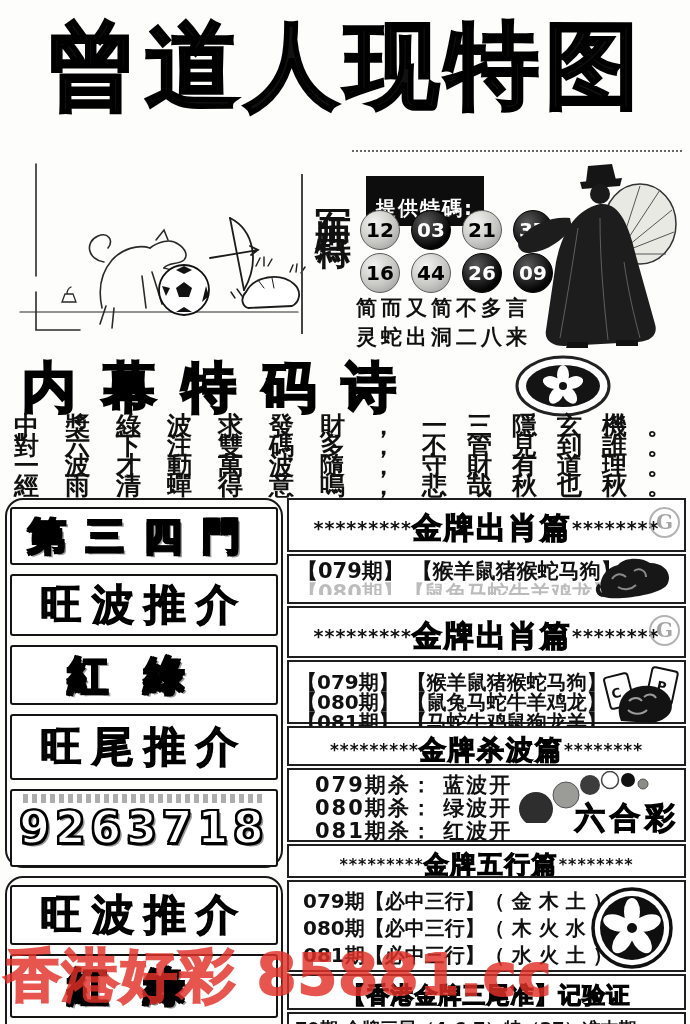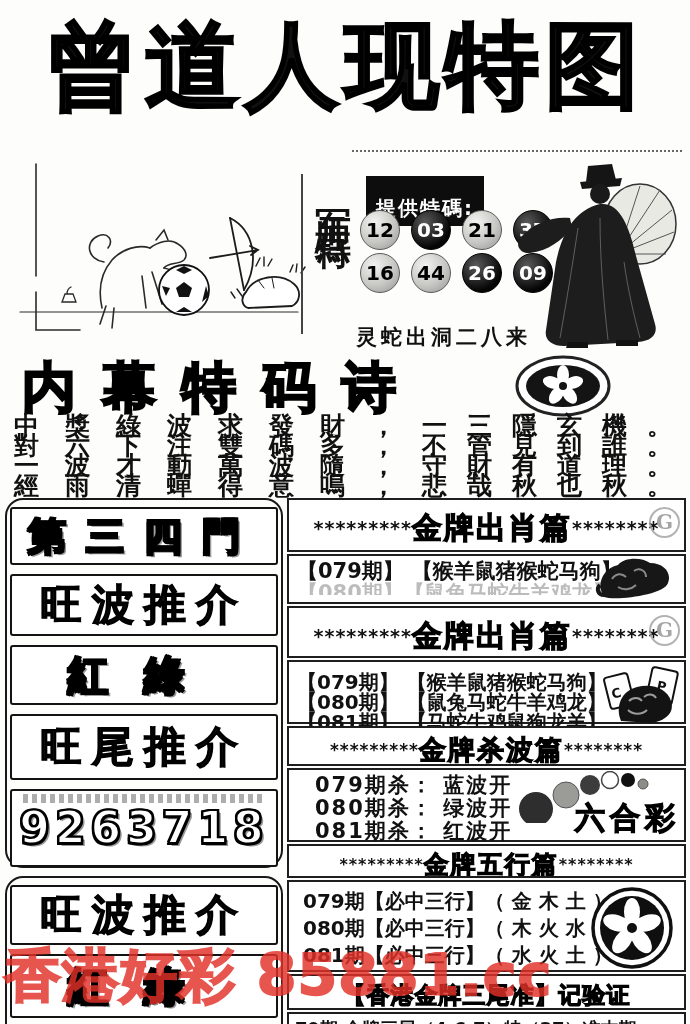--- a/index.html
+++ b/index.html
@@ -159,20 +159,21 @@
       <div class="ball light">21</div>
       <div class="ball dark">37</div>
     </div>
     <div class="balls r2">
       <div class="ball light">16</div>
       <div class="ball light">44</div>
       <div class="ball dark">26</div>
       <div class="ball dark">09</div>
     </div>
 
+    <div class="quote q1">简而又简不多言</div>
     <div class="quote q2">灵蛇出洞二八来</div>
 
     <svg class="advisor-art" width="182" height="192" viewBox="0 0 182 192">
       <ellipse cx="132" cy="66" rx="36" ry="40" fill="#e9e9e4" stroke="#333" stroke-width="1.5"></ellipse>
       <g stroke="#555" stroke-width="1">
         <path d="M110 96 L132 28 M110 96 L152 32 M110 96 L164 52 M110 96 L166 74 M110 96 L158 96" fill="none"></path>
       </g>
       <path d="M80 8 L104 6 L108 22 L78 24 Z" fill="#151515"></path>
       <path d="M72 24 L114 20 L112 28 L74 31 Z" fill="#151515"></path>
       <circle cx="92" cy="36" r="10" fill="#1a1a1a"></circle>

